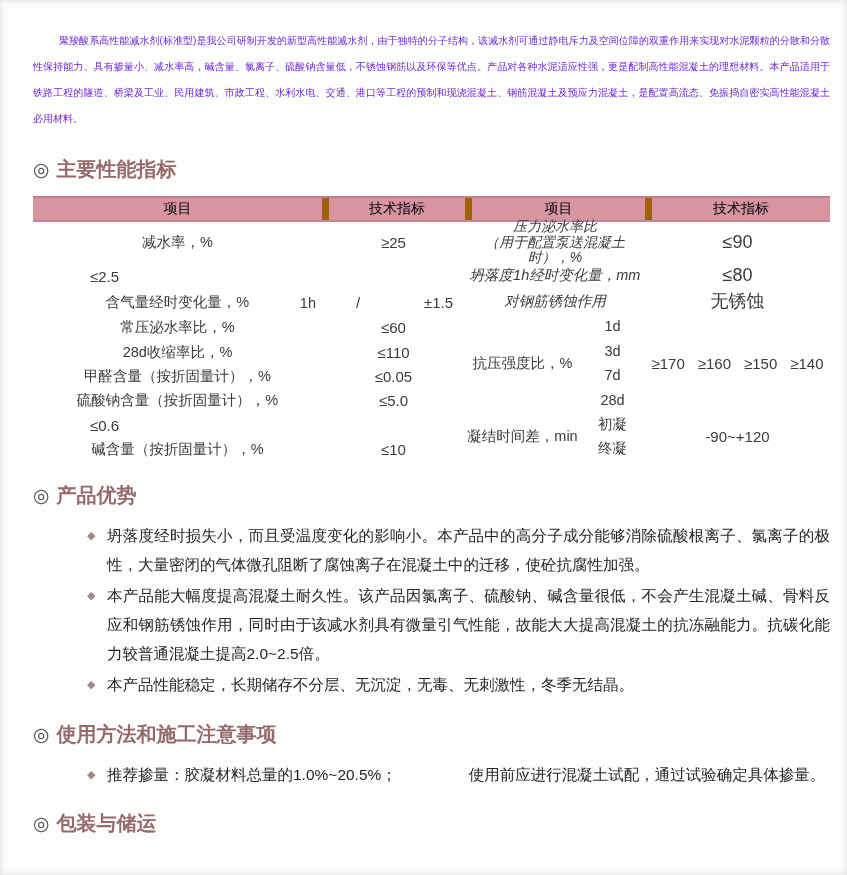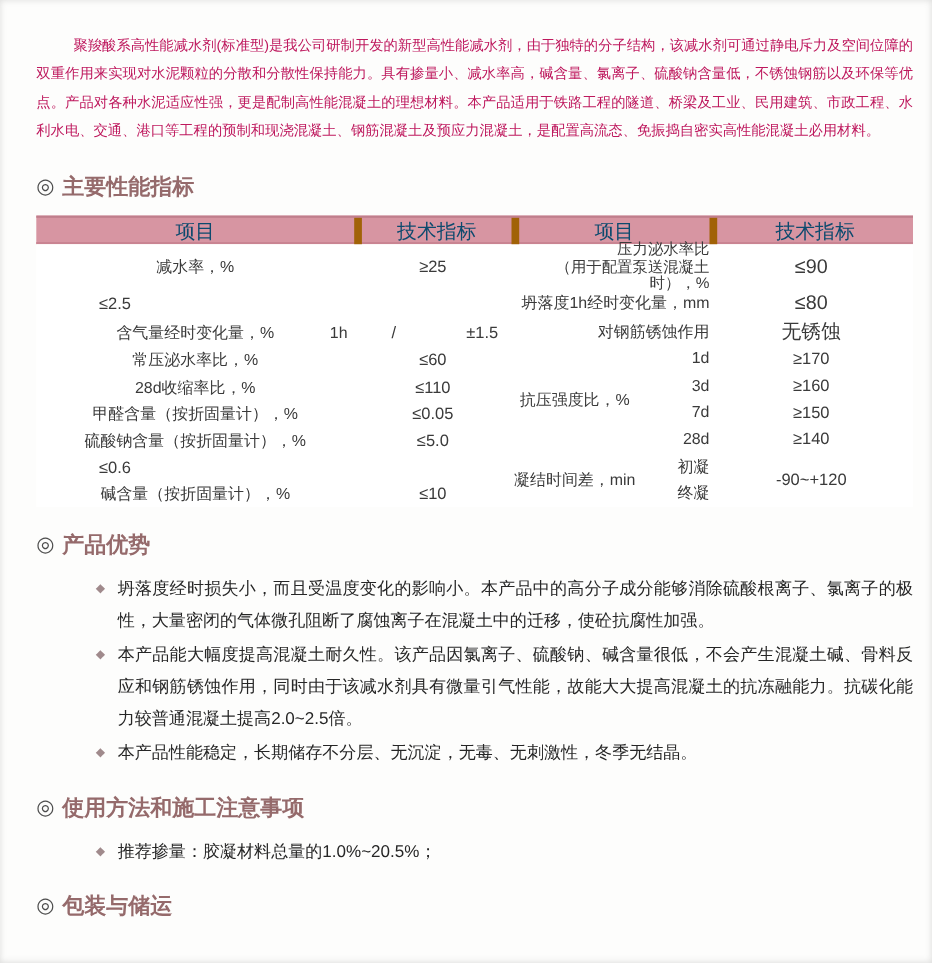--- a/index.html
+++ b/index.html
@@ -9,23 +9,23 @@
     font-family:"Liberation Sans","DejaVu Sans",sans-serif;
     color:#2f2f2f;
     position:relative;
     box-shadow:inset 0 0 6px rgba(120,120,120,.25);
     overflow:hidden;
   }
   .page{padding:28px 17px 0 33px;width:797px;}
 
   
   .intro{
-    font-size:13px;line-height:26px;
+    font-size:10px;line-height:26px;
     text-align:justify;text-indent:2.6em;
-    color:#be185d;margin:0;
+    color:#6d28d9;margin:0;
   }
 
   
   .section-heading{
     display:flex;align-items:center;gap:7px;
     font-size:20px;font-weight:bold;color:#956a6b;
     margin:0;
   }
   .section-heading .ring{color:#4c4c4c;font-weight:normal;font-size:19px;line-height:1;}
   .h1{margin-top:24px;}
@@ -35,39 +35,39 @@
 
   
   .tbl{width:797px;margin-top:13px;font-size:14.5px;color:#3a3a3a;}
   .tbl-header{
     display:grid;grid-template-columns:289px 143px 180px 185px;
     height:22px;background:#d795a2;
     border-top:2px solid #c07e8c;border-bottom:2px solid #c98492;
   }
   .tbl-header>div{
     display:flex;align-items:center;justify-content:center;
-    color:#0c4a6e;font-size:18px;
+    color:#000000;font-size:14px;
   }
   .tbl-header>div+div{border-left:7px solid #a16207;}
   .tbl-body{display:flex;background:#fff;}
   .tbody-left{width:432px;display:flex;flex-direction:column;}
   .tbody-right{width:365px;display:flex;flex-direction:column;}
   .trow{display:flex;align-items:center;}
   .c1{width:289px;text-align:center;position:relative;}
   .c2{width:143px;text-align:center;font-size:15px;}
-  .c3{width:180px;text-align:right;}
+  .c3{width:180px;text-align:center;font-style:italic;}
   .c4{width:185px;text-align:center;font-size:18px;}
   .t1h{position:absolute;right:6px;top:50%;transform:translateY(-50%);}
   .c2.split{display:flex;justify-content:space-between;padding:0 12px 0 34px;box-sizing:border-box;}
   .two-line{line-height:15px;display:flex;flex-direction:column;gap:1px;font-size:14px;}
   .grp{display:flex;}
   .grp-label{width:115px;display:flex;align-items:center;justify-content:center;}
-  .grp-mid{width:65px;display:flex;flex-direction:column;align-items:flex-end;}
+  .grp-mid{width:65px;display:flex;flex-direction:column;}
   .grp-mid>div{flex:1;display:flex;align-items:center;justify-content:center;}
-  .grp-vals{width:185px;display:flex;flex-direction:column;font-size:15px;}
+  .grp-vals{width:185px;display:flex;font-size:15px;}
   .grp-vals>div{flex:1;display:flex;align-items:center;justify-content:center;}
   .grp-val-single{width:185px;display:flex;align-items:center;justify-content:center;font-size:15px;}
 
   
   .bullets{margin-top:12px;}
   .bullet{display:flex;margin-bottom:2px;}
   .bullet .dia{
     width:20px;margin-left:54px;flex:none;
     color:#a08a8c;font-size:11px;line-height:29px;
   }
@@ -208,20 +208,21 @@
 
   <div class="section-heading h3">
     <span class="ring">◎</span>
     <span>使用方法和施工注意事项</span>
   </div>
   <div class="bullets">
     <div class="bullet">
       <span class="dia">◆</span>
       <span class="btxt usage-line">
         <span>推荐掺量：胶凝材料总量的1.0%~20.5%；</span>
+        <span class="part2">使用前应进行混凝土试配，通过试验确定具体掺量。</span>
       </span>
     </div>
   </div>
 
   <div class="section-heading h4">
     <span class="ring">◎</span>
     <span>包装与储运</span>
   </div>
 
 </div>

